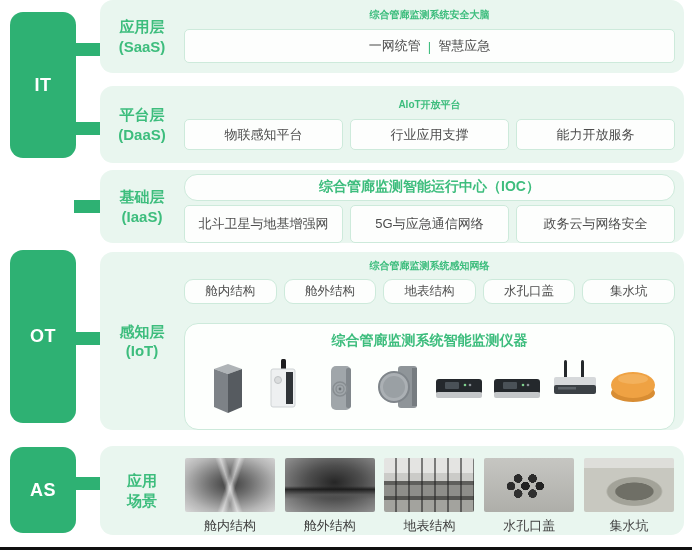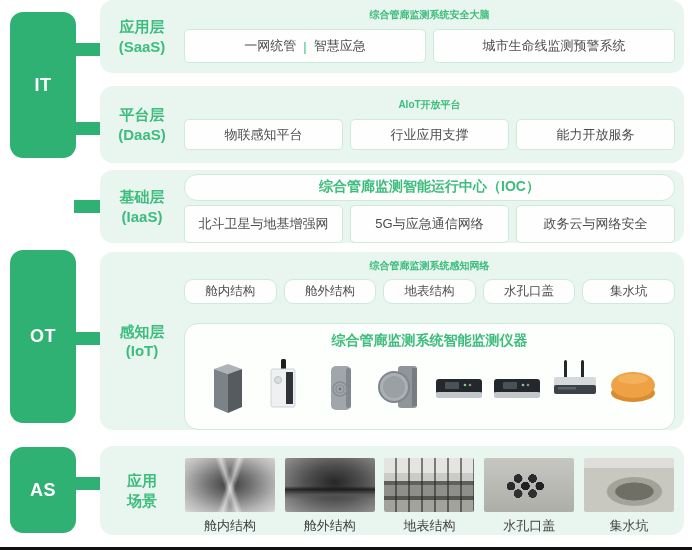--- a/index.html
+++ b/index.html
@@ -102,21 +102,20 @@
       <div>(SaaS)</div>
     </div>
     <div class="content">
       <div class="row-title">综合管廊监测系统安全大脑</div>
       <div class="box-row">
         <div class="wbox">
           <span>一网统管</span>
             <span class="div-sep">|</span>
             <span>智慧应急</span>
         </div>
-        <div class="wbox">城市生命线监测预警系统</div>
       </div>
     </div>
   </div>
 
   <div class="panel r2" style="top:86px;height:77px">
     <div class="layer-label">
       <div>平台层</div>
       <div>(DaaS)</div>
     </div>
     <div class="content">

